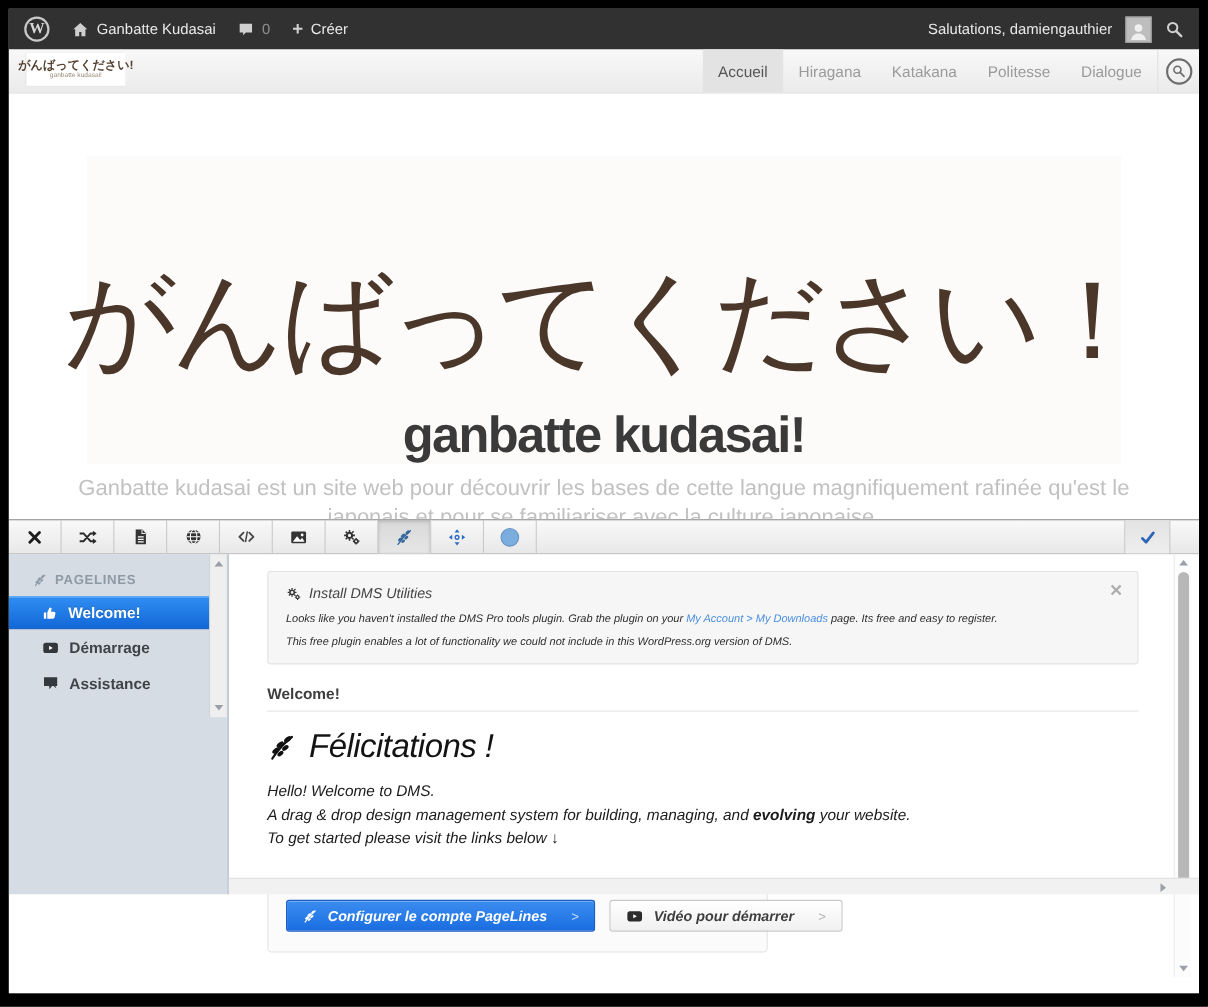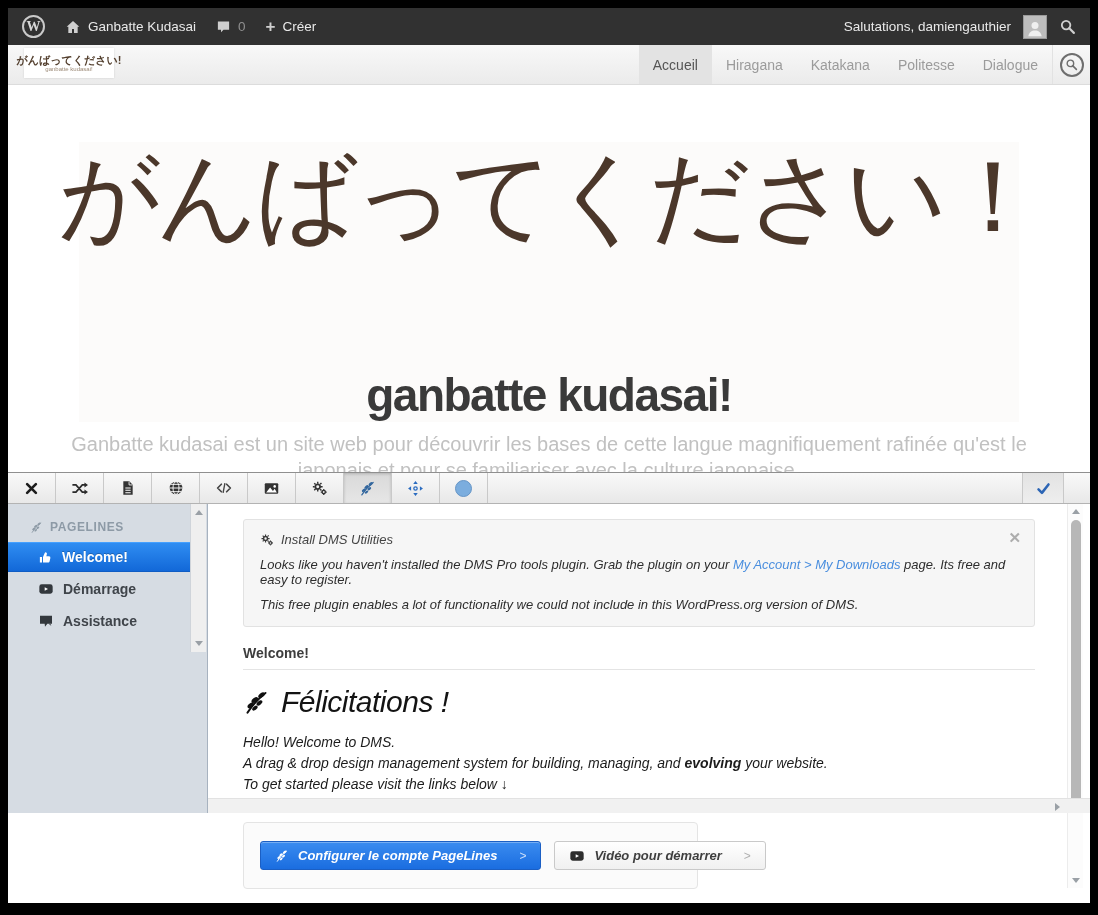--- a/index.html
+++ b/index.html
@@ -26,21 +26,21 @@
   .logo-jp { font-size:11px; font-weight:bold; color:#54402f; line-height:12px; white-space:nowrap; }
   .logo-sub { font-size:6px; color:#9c8a77; line-height:7px; }
   .topnav { margin-left:auto; display:flex; align-items:stretch; height:100%; }
   .nav-item { display:flex; align-items:center; padding:0 14px; font-size:14px; color:#9b9b9b; cursor:pointer; }
   .nav-item.active { background:#e3e3e3; color:#555; }
   .nav-search { width:38px; display:flex; align-items:center; justify-content:center; border-left:1px solid #e2e2e2; cursor:pointer; }
   .nav-search .ring { width:24px; height:24px; border:2.5px solid #6e6e6e; border-radius:50%; display:flex; align-items:center; justify-content:center; }
 
   
   .pagearea { height:387px; background:#fff; overflow:hidden; text-align:center; }
-  .hero { margin:57px auto 0; width:940px; height:280px; background:#fcfbfa; display:flex; flex-direction:column; align-items:center; justify-content:space-between; }
+  .hero { margin:57px auto 0; width:940px; height:280px; background:#fcfbfa; display:flex; flex-direction:column; align-items:center; justify-content:flex-end; }
   .hero-jp { font-family:"DejaVu Serif", serif; font-size:100px; line-height:1.1; color:#4b372a; letter-spacing:-4px; white-space:nowrap; }
   .hero-romaji { margin-top:22px; font-size:46px; font-weight:bold; color:#3a3a3a; letter-spacing:-1.5px; }
   .intro { margin-top:9px; font-size:20px; line-height:26px; color:#c1c1c1; }
 
   
   .dms-toolbar { height:32px; background:linear-gradient(#f9f9f9,#e8e8e8); border-top:1px solid #8f8f8f; border-bottom:1px solid #b3b3b3; display:flex; }
   .tb-cell { width:48px; border-right:1px solid #c9c9c9; display:flex; align-items:center; justify-content:center; cursor:pointer; }
   .tb-cell.pressed { background:linear-gradient(#d9d9d9,#e6e6e6); box-shadow:inset 0 1px 3px rgba(0,0,0,.18); }
   .tb-spacer { flex:1; }
   .tb-check { width:42px; border-left:1px solid #c9c9c9; border-right:1px solid #c9c9c9; background:linear-gradient(#e3e3e3,#eee); display:flex; align-items:center; justify-content:center; cursor:pointer; }
@@ -55,21 +55,21 @@
   .sb-scroll { position:absolute; top:0; right:1px; width:16px; height:148px; background:#efefef; border-left:1px solid #cfd4da; }
   .tri { width:0; height:0; position:absolute; left:4px; }
   .tri.up { top:6px; border-left:4px solid transparent; border-right:4px solid transparent; border-bottom:5px solid #9aa0a6; }
   .tri.down { bottom:6px; border-left:4px solid transparent; border-right:4px solid transparent; border-top:5px solid #9aa0a6; }
 
   .dms-main { flex:1; background:#fff; position:relative; padding:15px 55px 15px 35px; }
 
   .notice { position:relative; background:#f6f6f6; border:1px solid #e2e2e2; border-radius:3px; padding:12px 16px 14px; font-style:italic; }
   .notice-title { display:flex; align-items:center; gap:7px; font-size:13px; color:#444; }
   .notice-close { position:absolute; top:10px; right:13px; color:#adadad; font-size:15px; font-weight:bold; cursor:pointer; font-style:normal; line-height:1; }
-  .notice-p { margin-top:10px; font-size:13px; color:#2d2d2d; }
+  .notice-p { margin-top:10px; font-size:10px; color:#2d2d2d; }
   .notice-link { color:#4a8ede; cursor:pointer; }
 
   .sec-title { margin-top:18px; font-size:14px; font-weight:bold; color:#3d3d3d; }
   .sec-rule { border:none; border-top:1px solid #e4e4e4; margin-top:8px; }
   .congrats { margin-top:15px; display:flex; align-items:center; gap:11px; font-size:30px; font-style:italic; font-weight:400; color:#131313; letter-spacing:-.5px; }
   .dms-p { margin-top:13px; font-style:italic; font-size:14px; line-height:21px; color:#1b1b1b; }
 
   .well { margin-top:27px; width:455px; background:#fbfbfb; border:1px solid #e4e4e4; border-radius:4px; padding:18px 16px; display:flex; gap:13px; }
   .btn { height:29px; border-radius:3px; display:flex; align-items:center; padding:0 14px; font-size:13px; font-weight:bold; font-style:italic; cursor:pointer; white-space:nowrap; }
   .btn-primary { background:linear-gradient(#3b8cf0,#1a6de0); border:1px solid #1b5fc4; color:#fff; gap:9px; box-shadow:inset 0 1px 0 rgba(255,255,255,.3);justify-content:flex-end; }

